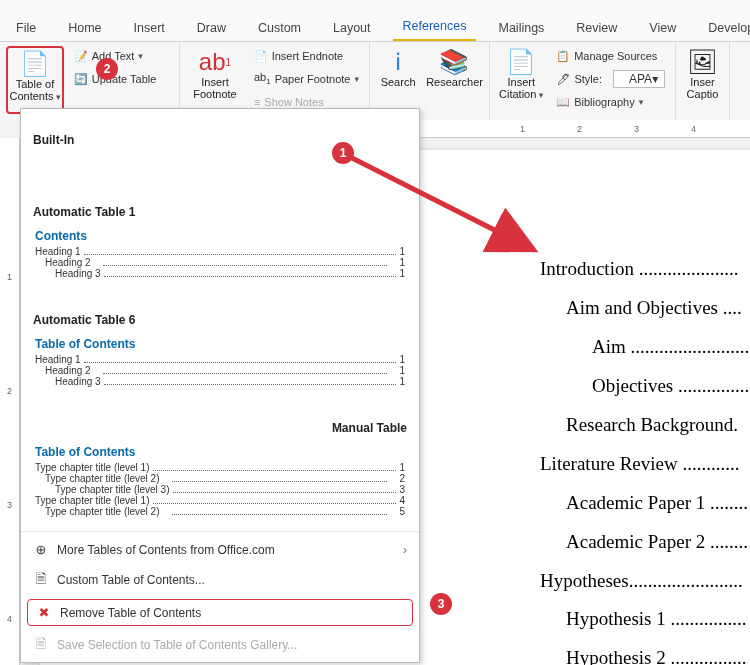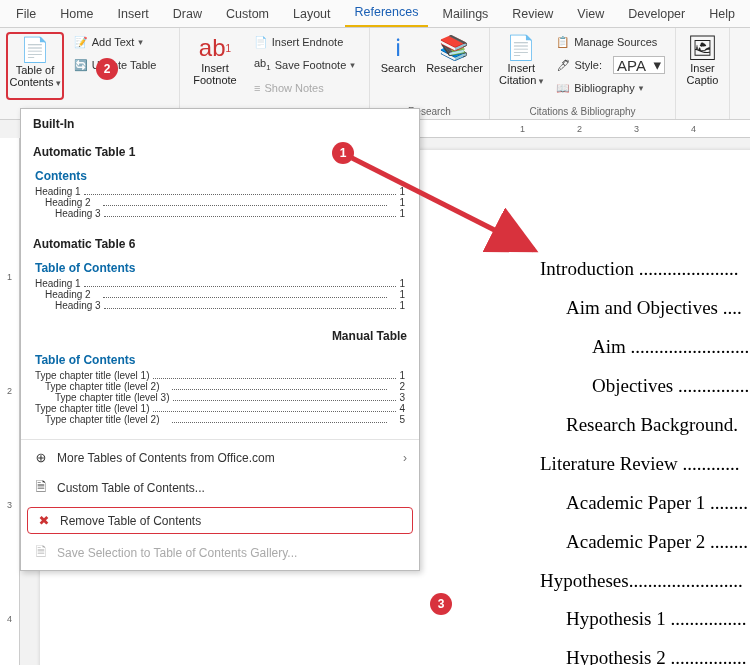--- a/index.html
+++ b/index.html
@@ -1,46 +1,46 @@
 <!DOCTYPE html>
 <html><head>
 <meta charset="utf-8">
 <style>
   * { box-sizing: border-box; margin: 0; padding: 0; }
   body { font-family: "Segoe UI", Arial, sans-serif; font-size: 12px; background: #fff; color: #222; width: 750px; height: 665px; overflow: hidden; position: relative; }
   
-  .tabs { display: flex; gap: 4px; padding: 0 6px; height: 28px; align-items: flex-end; border-bottom: 1px solid #d0d0d0; background: #fafafa; }
+  .tabs { display: flex; gap: 12px; padding: 0 6px; height: 42px; align-items: flex-end; border-bottom: 1px solid #d0d0d0; background: #fafafa; }
   .tab { padding: 4px 10px 6px 10px; font-size: 12.5px; color: #444; cursor: pointer; }
   .tab.active { color: #1a5fb4; border-bottom: 2px solid #eab308; font-weight: 500; }
   
   .ribbon { display: flex; height: 92px; background: #f6f6f6; border-bottom: 1px solid #d0d0d0; position: relative; }
   .group { border-right: 1px solid #e0e0e0; padding: 4px 6px 2px 6px; display: flex; flex-direction: column; justify-content: space-between; position: relative; }
   .group-caption { font-size: 10px; color: #666; text-align: center; padding-top: 2px; }
   .group-body { display: flex; gap: 6px; align-items: flex-start; height: 70px; }
   .big-btn { display: flex; flex-direction: column; align-items: center; justify-content: flex-start; width: 58px; height: 68px; text-align: center; font-size: 11px; line-height: 1.1; cursor: pointer; padding-top: 2px; }
   .big-btn .icon { font-size: 24px; height: 28px; display:flex; align-items:center; justify-content:center; }
   .sm-row { display:flex; flex-direction:column; gap:3px; }
   .sm-btn { display:flex; align-items:center; gap:4px; font-size:11px; height:20px; padding:0 4px; cursor:pointer; white-space:nowrap; color:#333; }
   .sm-btn.disabled { color:#aaa; }
   .chev::after { content: " \25BE"; font-size: 9px; color:#555; }
   .toc-highlight { border: 2px solid #d8323d; border-radius:4px; }
   .number-badge { position:absolute; width:22px; height:22px; background:#d8323d; color:#fff; border-radius:50%; display:flex; align-items:center; justify-content:center; font-size:12px; font-weight:600; z-index:30; }
-  .style-select { border:1px solid #bbb; background:#fff; font-size:15px; width:52px; height:18px; padding:0 3px; display:inline-flex; align-items:center; justify-content:space-between; }
+  .style-select { border:1px solid #bbb; background:#fff; font-size:12px; width:52px; height:18px; padding:0 15px; display:inline-flex; align-items:center; justify-content:space-between; }
   
   .workarea { position:absolute; left:0; right:0; top:120px; bottom:0; background:#f2f2f2; }
   .ruler-h { position:absolute; top:0; left:20px; right:0; height:18px; background:#fff; border-bottom:1px solid #ccc; font-size:9px; color:#666; display:flex; align-items:center; padding-left:500px; gap:52px; overflow:hidden; }
   .ruler-v { position:absolute; top:18px; left:0; width:20px; bottom:0; background:#fff; border-right:1px solid #ccc; font-size:9px; color:#666; display:flex; flex-direction:column; align-items:center; padding-top:30px; gap:52px; }
   .page { position:absolute; left:40px; top:30px; width:1000px; min-height:700px; background:#fff; box-shadow:0 0 4px rgba(0,0,0,.15); padding:100px 40px 40px 500px; }
   .toc-doc { font-family: "Times New Roman", serif; font-size:19px; color:#000; line-height:2.05; }
   .toc-doc .l1 {}
   .toc-doc .l2 { padding-left:26px; }
   .toc-doc .l3 { padding-left:52px; }
   
   .dropdown { position:absolute; left:20px; top:108px; width:400px; background:#fff; border:1px solid #bbb; box-shadow:2px 2px 6px rgba(0,0,0,.2); z-index:20; font-size:12px; }
-  .dd-section-head { font-weight:700; padding:8px 12px 6px 12px; color:#222; }
+  .dd-section-head { font-weight:700; padding:24px 12px 6px 12px; color:#222; }
   .dd-preview { padding:4px 14px 10px 14px; }
   .dd-preview .pv-title { color:#0b6aa8; font-size:12px; font-weight:600; margin-bottom:3px; }
   .pv-row { display:flex; align-items:baseline; font-size:10px; color:#333; white-space:nowrap; }
   .pv-row .lbl { flex:0 0 auto; }
   .pv-row .dots { flex:1 1 auto; border-bottom:1px dotted #666; margin:0 3px 2px 3px; height:8px; }
   .pv-row .pg { flex:0 0 auto; }
   .pv-row.ind1 { padding-left:10px;gap:9px; }
   .pv-row.ind2 { padding-left:20px; }
   .dd-sep { height:1px; background:#e3e3e3; margin:4px 0; }
   .dd-item { display:flex; align-items:center; gap:8px; padding:6px 12px; cursor:pointer; color:#333; }
@@ -100,21 +100,21 @@
         <span>Insert</span>
         <span>Footnote</span>
       </div>
       <div class="sm-row">
         <div class="sm-btn">
             <span>📄</span>
             <span>Insert Endnote</span>
           </div>
         <div class="sm-btn chev">
             <span>ab<sub style="font-size:8px">1</sub></span>
-            <span>Save Footnote</span>
+            <span>Paper Footnote</span>
           </div>
         <div class="sm-btn disabled">
             <span>≡</span>
             <span>Show Notes</span>
           </div>
       </div>
     </div>
     <div class="group-caption">&nbsp;</div>
   </div>
 
@@ -200,21 +200,21 @@
       <div class="l1">Hypotheses........................</div>
       <div class="l2">Hypothesis 1 ................</div>
       <div class="l2">Hypothesis 2 ................</div>
     </div>
   </div>
 </div>
 
 <div class="dropdown">
   <div class="dd-section-head">Built-In</div>
 
-  <div class="dd-section-head" style="font-weight:600;">Automatic Table 1</div>
+  <div class="dd-section-head" style="font-weight:600;margin-top:28px;">Automatic Table 1</div>
   <div class="dd-preview">
     <div class="pv-title">Contents</div>
     <div class="pv-row">
         <span class="lbl">Heading 1</span>
         <span class="dots"></span>
         <span class="pg">1</span>
       </div>
     <div class="pv-row ind1">
         <span class="lbl">Heading 2</span>
         <span class="dots"></span>

